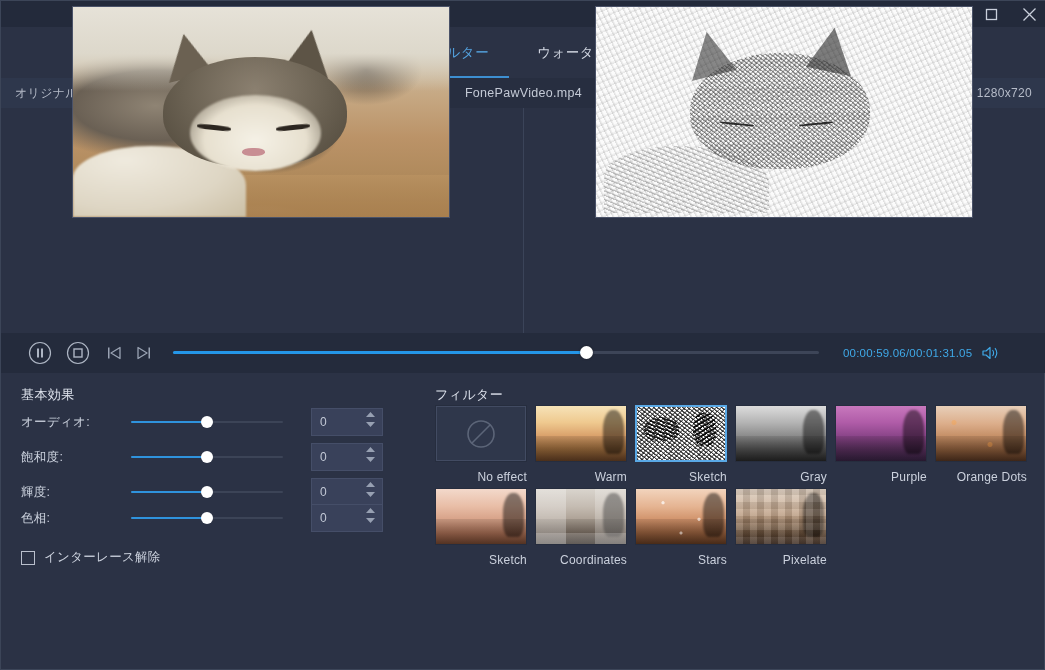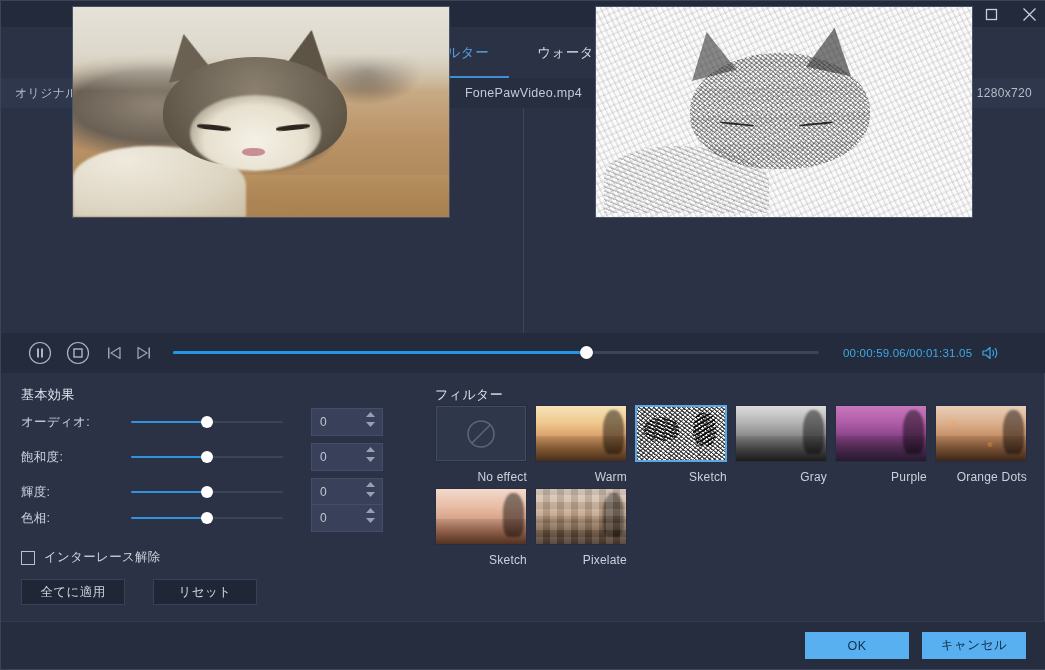--- a/index.html
+++ b/index.html
@@ -617,24 +617,20 @@
                 </svg></span>
           </div>
         </div>
       </div>
 
       <div class="checkrow">
         <div class="checkbox"></div>
         <span>インターレース解除</span>
       </div>
 
-      <div class="btnrow">
-        <div class="gbtn">全てに適用</div>
-        <div class="gbtn">リセット</div>
-      </div>
     </div>
 
     <div class="filters">
       <div class="sec-title">フィルター</div>
       <div class="filter-grid" id="filterGrid">
           <div class="fcell">
             <div class="fthumb">
               <div class="noeffect-box">
                 <svg width="34" height="34" viewBox="0 0 34 34">
                   <circle cx="17" cy="17" r="13" fill="none" stroke="#5c6578" stroke-width="1.6"></circle>
@@ -695,30 +691,46 @@
             <div class="fthumb">
               <div class="scene" style="background:linear-gradient(180deg,#f3d9cb 0%,#e8bda6 32%,#d59f85 58%,#ad7257 80%,#7b4a33 100%);">
                 <div style="position:absolute;right:2%;top:8%;width:24%;height:80%;border-radius:44% 44% 30% 30%;background:rgba(0,0,0,.45);filter:blur(1px);"></div>
                 <div style="position:absolute;left:0;bottom:0;width:100%;height:46%;background:linear-gradient(180deg, rgba(0,0,0,.10), rgba(0,0,0,.32));"></div>
               </div>
             </div>
             <div class="flabel">Sketch</div>
           </div>
           <div class="fcell">
             <div class="fthumb">
+              <div class="scene" style="background:linear-gradient(180deg,#d9d4cd 0%,#c5bcb2 32%,#ab9f93 58%,#86786c 80%,#564d45 100%);">
+                <div style="position:absolute;right:2%;top:8%;width:24%;height:80%;border-radius:44% 44% 30% 30%;background:rgba(0,0,0,.45);filter:blur(1px);"></div>
+                <div style="position:absolute;left:0;bottom:0;width:100%;height:46%;background:linear-gradient(180deg, rgba(0,0,0,.10), rgba(0,0,0,.32));"></div>
+                <div style="position:absolute;inset:0;background:linear-gradient(90deg, rgba(255,255,255,.28) 0 33%, rgba(255,255,255,0) 33% 66%, rgba(255,255,255,.22) 66% 100%),linear-gradient(0deg, rgba(255,255,255,.2) 0 20%, rgba(255,255,255,0) 20% 100%);"></div>
+              </div>
+            </div>
+            <div class="flabel">Coordinates</div>
+          </div>
+          <div class="fcell">
+            <div class="fthumb">
+              <div class="scene" style="background:linear-gradient(180deg,#f2d4bd 0%,#e5b492 32%,#cf9068 58%,#9d6440 80%,#6a3f24 100%);">
+                <div style="position:absolute;right:2%;top:8%;width:24%;height:80%;border-radius:44% 44% 30% 30%;background:rgba(0,0,0,.45);filter:blur(1px);"></div>
+                <div style="position:absolute;left:0;bottom:0;width:100%;height:46%;background:linear-gradient(180deg, rgba(0,0,0,.10), rgba(0,0,0,.32));"></div>
+                <div style="position:absolute;inset:0;background:radial-gradient(circle at 30% 25%, rgba(255,255,255,.7) 0 1.2px, rgba(0,0,0,0) 2px),radial-gradient(circle at 70% 55%, rgba(255,255,255,.6) 0 1.2px, rgba(0,0,0,0) 2px),radial-gradient(circle at 50% 80%, rgba(255,255,255,.5) 0 1px, rgba(0,0,0,0) 2px);"></div>
+              </div>
+            </div>
+            <div class="flabel">Stars</div>
+          </div>
+          <div class="fcell">
+            <div class="fthumb">
               <div class="scene" style="background:linear-gradient(180deg,#dbcbbb 0%,#cbb098 32%,#b08f72 58%,#85664b 80%,#53392a 100%);">
                 <div style="position:absolute;right:2%;top:8%;width:24%;height:80%;border-radius:44% 44% 30% 30%;background:rgba(0,0,0,.45);filter:blur(1px);"></div>
                 <div style="position:absolute;left:0;bottom:0;width:100%;height:46%;background:linear-gradient(180deg, rgba(0,0,0,.10), rgba(0,0,0,.32));"></div>
                 <div style="position:absolute;inset:0;background:repeating-linear-gradient(90deg, rgba(255,255,255,.10) 0 7px, rgba(0,0,0,.10) 7px 14px),repeating-linear-gradient(0deg, rgba(255,255,255,.08) 0 7px, rgba(0,0,0,.08) 7px 14px);"></div>
               </div>
             </div>
             <div class="flabel">Pixelate</div>
           </div>
         </div>
     </div>
   </div>
 
-  <div class="bottombar">
-    <button class="bbtn">OK</button>
-    <button class="bbtn">キャンセル</button>
-  </div>
 
 </div>
 
 </body></html>

